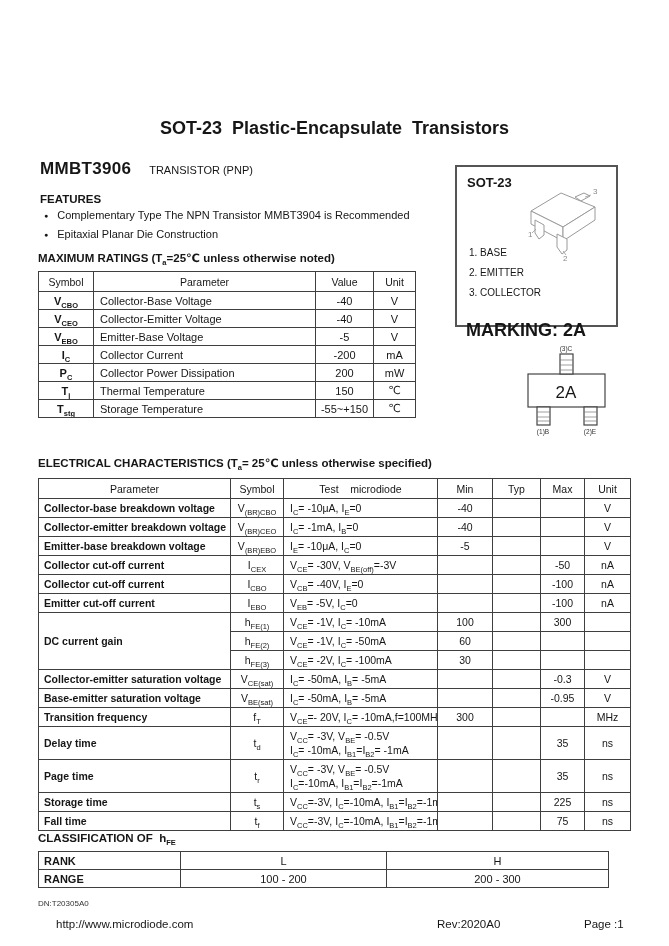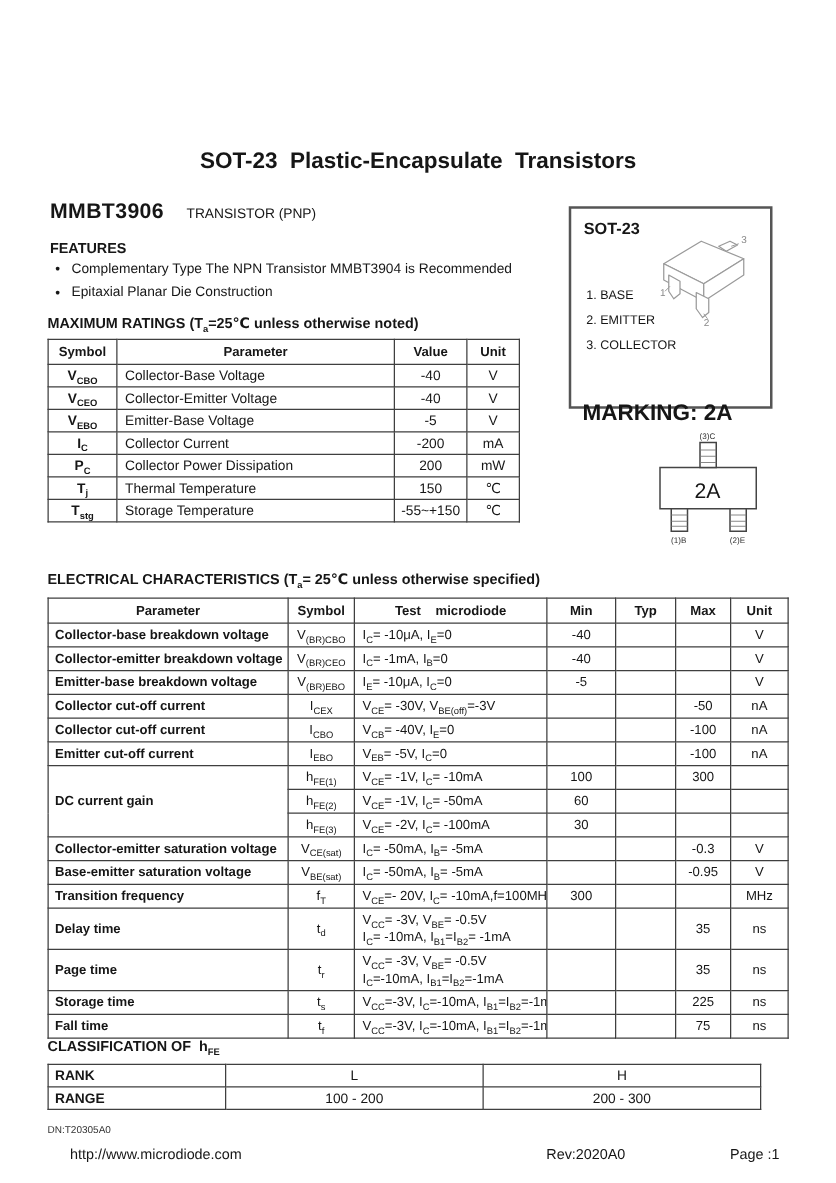--- a/index.html
+++ b/index.html
@@ -25,38 +25,38 @@
   .h-electrical { left:38px; top:456px; }
   .h-classification { left:38px; top:832px; }
   .h-marking { left:434px; top:320px; font-size:18px;padding-left:32px; }
 
   ul.feature-list { position:absolute; left:44px; top:206px; list-style:none; }
   ul.feature-list li { font-size:11px; line-height:19px; display:flex; align-items:center; white-space:nowrap; }
   ul.feature-list .bullet { font-size:7px; margin-right:9px; }
 
   table.sheet { position:absolute; border-collapse:collapse; table-layout:fixed; background:#fff; }
   .sheet th, .sheet td { border:1px solid #3f3f3f; font-size:10.5px; overflow:hidden; }
-  .sheet th { font-weight:bold; height:20px; text-align:center; white-space:pre; }
+  .sheet th { font-weight:normal; height:20px; text-align:center; white-space:pre; }
   .sheet td { height:18px; }
   td.symB { text-align:center; font-weight:bold; }
   td.symN { text-align:center; }
   td.parN { text-align:left; padding-left:6px; }
   td.parB { text-align:left; font-weight:bold; padding-left:5px; }
   td.cond { text-align:left; padding:2px 6px; line-height:14px; white-space:nowrap; }
   td.c { text-align:center; }
 
   .t-maxratings { left:38px; top:271px; width:377px; }
   .t-maxratings td { font-size:11px; }
   .t-electrical { left:38px; top:478px; width:592px; }
   .t-classification { left:38px; top:851px; width:570px; }
   .t-classification td { font-size:11px; }
 
   .pkg-box { position:absolute; left:455px; top:165px; width:163px; height:162px; border:2px solid #555; }
   .pkg-title { position:absolute; left:10px; top:8px; font-size:13px; font-weight:bold; }
-  ul.pin-list { position:absolute; left:12px; top:60px; list-style:none; }
+  ul.pin-list { position:absolute; left:12px; top:76px; list-style:none; }
   ul.pin-list li { font-size:10px; line-height:20px; white-space:nowrap; }
   .pkg-draw { position:absolute; left:66px; top:16px; }
 
   .marking-diagram { position:absolute; left:493px; top:340px; }
 
   .doc-number { position:absolute; left:38px; top:899px; font-size:8px; color:#333; }
   .footer-url { position:absolute; left:56px; top:918px; font-size:11.5px; }
   .footer-rev { position:absolute; left:437px; top:918px; font-size:11.5px; }
   .footer-page { position:absolute; left:584px; top:918px; font-size:11.5px; }
 </style>

